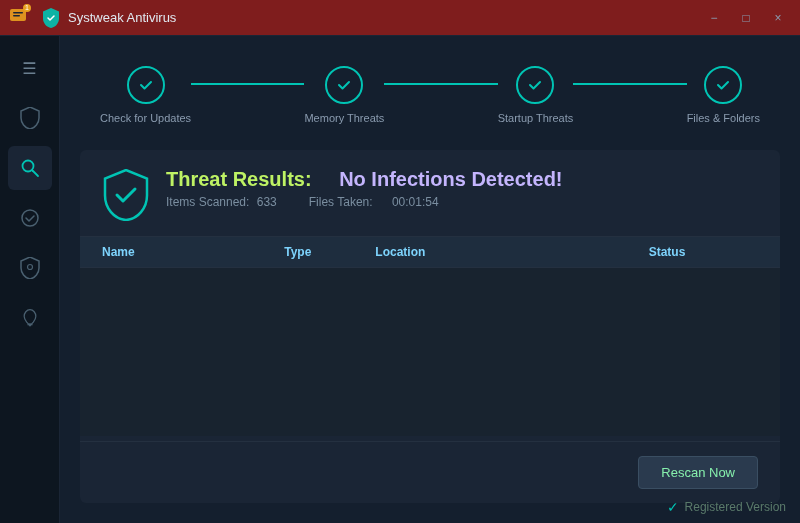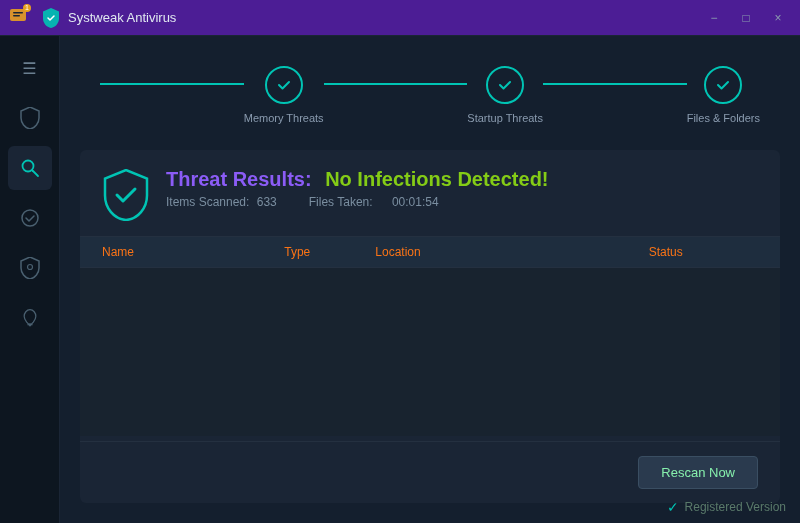--- a/index.html
+++ b/index.html
@@ -10,21 +10,21 @@
       font-family: 'Segoe UI', Arial, sans-serif;
       color: #cdd6e0;
       overflow: hidden;
       position: relative;
     }
 
     
     .titlebar {
       display: flex;
       align-items: center;
-      background: #4c1d95;
+      background: #7f1d1d;
       height: 36px;
       padding: 17px 8px;
       border-bottom: 1px solid #1a2535;
     }
     .titlebar-left {
       display: flex;
       align-items: center;
       gap: 8px;
       flex: 1;
     }
@@ -161,21 +161,21 @@
       align-items: center;
       justify-content: center;
       flex-shrink: 0;
     }
     .results-text h2 {
       font-size: 20px;
       font-weight: 600;
       color: #e0e8f0;
     }
     .results-text h2 span {
-      color: #8b5cf6;
+      color: #bef264;
     }
     .results-meta {
       margin-top: 4px;
       font-size: 12px;
       color: #7a8ea0;
       display: flex;
       gap: 32px;
       align-items: center;
     }
 
@@ -186,22 +186,22 @@
     }
     .table-header {
       display: grid;
       grid-template-columns: 2fr 1fr 3fr 1.2fr;
       padding: 8px 22px;
       border-bottom: 1px solid #243040;
       background: #1e2d3e;
     }
     .th {
       font-size: 12px;
-      color: #f97316;
-      font-weight: 400;
+      color: #7dd3fc;
+      font-weight: 700;
     }
     .table-body {
       background: #18232f;
       height: calc(100% - 36px);
     }
 
     
     .results-footer {
       display: flex;
       justify-content: flex-end;
@@ -318,20 +318,28 @@
         <line x1="9" y1="20" x2="15" y2="20" stroke="#4a6070" stroke-width="1.5"></line>
       </svg>
     </div>
   </div>
 
   <div class="content">
 
     <div class="steps-container">
       <div class="steps-row">
 
+        <div class="step">
+          <div class="step-circle">
+            <svg width="16" height="16" viewBox="0 0 16 16">
+              <path d="M3 8l3.5 3.5 6.5-6.5" fill="none" stroke="#00c4b4" stroke-width="2" stroke-linecap="round" stroke-linejoin="round"></path>
+            </svg>
+          </div>
+          <span class="step-label">Check for Updates</span>
+        </div>
 
         <div class="step-line"></div>
 
         <div class="step">
           <div class="step-circle">
             <svg width="16" height="16" viewBox="0 0 16 16">
               <path d="M3 8l3.5 3.5 6.5-6.5" fill="none" stroke="#00c4b4" stroke-width="2" stroke-linecap="round" stroke-linejoin="round"></path>
             </svg>
           </div>
           <span class="step-label">Memory Threats</span>
@@ -367,21 +375,21 @@
       <div class="results-header">
         <div class="shield-icon-wrap">
           <svg width="46" height="52" viewBox="0 0 46 52">
             <path d="M23 1L2 9.5v17c0 12.5 9 23.7 21 24.5 12-0.8 21-12 21-24.5v-17L23 1z" fill="none" stroke="#00c4b4" stroke-width="2.5"></path>
             <path d="M14 26l6 6 12-12" fill="none" stroke="#00c4b4" stroke-width="3" stroke-linecap="round" stroke-linejoin="round"></path>
           </svg>
         </div>
         <div class="results-text">
           <h2>
             <span>Threat Results:</span>
-            <span style="color:#84cc16; margin-left:8px;">No Infections Detected!</span>
+            <span style="color:#c4b5fd; margin-left:22px;">No Infections Detected!</span>
           </h2>
           <div class="results-meta">
             <span>
               <span>Items Scanned:</span>
               <span style="margin-left:4px;">633</span>
             </span>
             <span>
               <span>Files Taken:</span>
               <span style="margin-left:16px;">00:01:54</span>
             </span>

